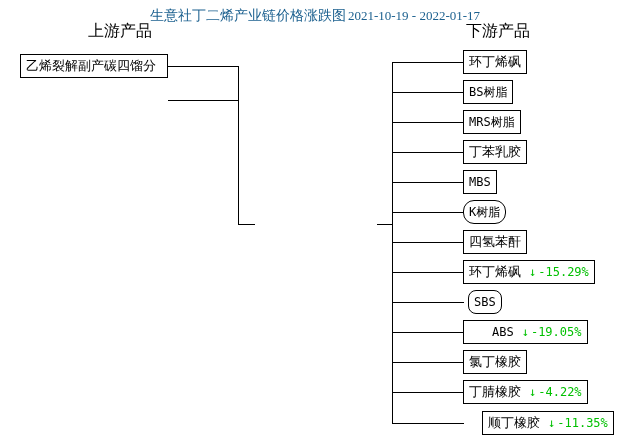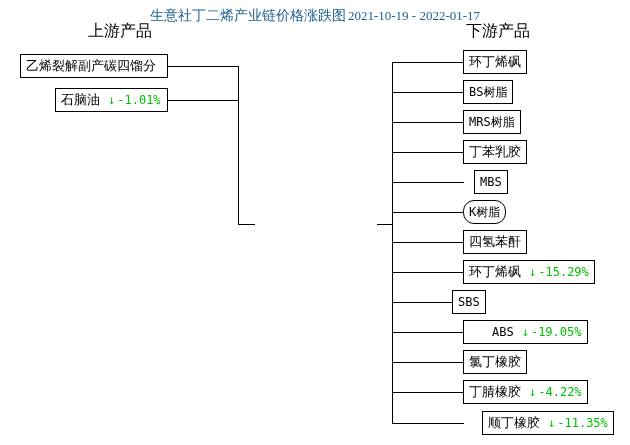--- a/index.html
+++ b/index.html
@@ -62,24 +62,20 @@
   <div id="title-bar">
     <span class="t-main">生意社丁二烯产业链价格涨跌图</span><span class="t-date">2021-10-19 - 2022-01-17</span>
   </div>
 
   <div class="col-head" id="head-up">上游产品</div>
   <div class="col-head" id="head-down">下游产品</div>
 
   <div class="node" id="node-up-0" style="left:20px;top:54px;width:148px;">
     <span class="nm">乙烯裂解副产碳四馏分</span>
   </div>
-  <div class="node" id="node-up-1" style="left:55px;top:88px;width:113px;">
-    <span class="nm">石脑油</span>
-    <span class="pct"><span class="arw">↓</span><span>-1.01%</span></span>
-  </div>
 
 
   <div class="ln h" style="left:168px;top:66px;width:71px;"></div>
   <div class="ln h" style="left:168px;top:100px;width:71px;"></div>
   <div class="ln v" style="left:238px;top:66px;height:158px;"></div>
   <div class="ln h" style="left:238px;top:224px;width:17px;"></div>
 
   <div class="ln h" style="left:377px;top:224px;width:16px;"></div>
   <div class="ln v" style="left:392px;top:62px;height:362px;"></div>
 
@@ -102,34 +98,34 @@
   </div>
   <div class="node" style="left:463px;top:50px;">
     <span class="nm">环丁烯砜</span>
   </div>
   <div class="node latin" style="left:463px;top:110px;">
     <span class="nm">MRS树脂</span>
   </div>
   <div class="node" style="left:463px;top:140px;">
     <span class="nm">丁苯乳胶</span>
   </div>
-  <div class="node latin" style="left:474px;top:170px;">
+  <div class="node latin" style="left:463px;top:170px;">
     <span class="nm">MBS</span>
   </div>
   <div class="node latin" style="left:463px;top:200px;border-radius:11px;">
     <span class="nm">K树脂</span>
   </div>
   <div class="node" style="left:463px;top:230px;">
     <span class="nm">四氢苯酐</span>
   </div>
   <div class="node" style="left:463px;top:260px;">
     <span class="nm">环丁烯砜</span>
     <span class="pct"><span class="arw">↓</span><span>-15.29%</span></span>
   </div>
-  <div class="node latin" style="left:452px;top:290px;">
+  <div class="node latin" style="left:468px;top:290px;border-radius:8px;">
     <span class="nm">SBS</span>
   </div>
   <div class="node latin" style="left:463px;top:320px;padding-left:28px;">
     <span class="nm">ABS</span>
     <span class="pct"><span class="arw">↓</span><span>-19.05%</span></span>
   </div>
   <div class="node" style="left:463px;top:350px;">
     <span class="nm">氯丁橡胶</span>
   </div>
   <div class="node" style="left:463px;top:380px;">

